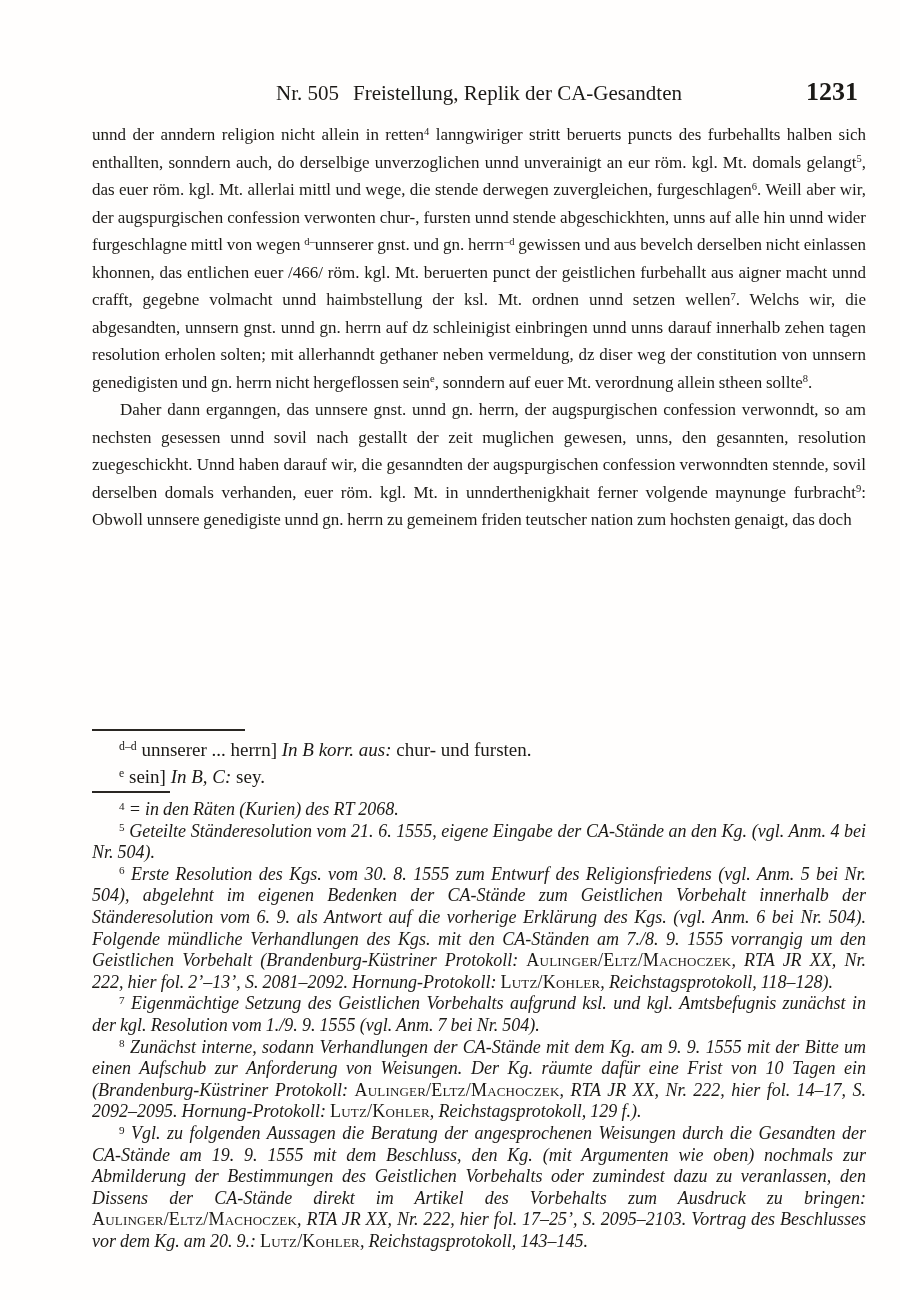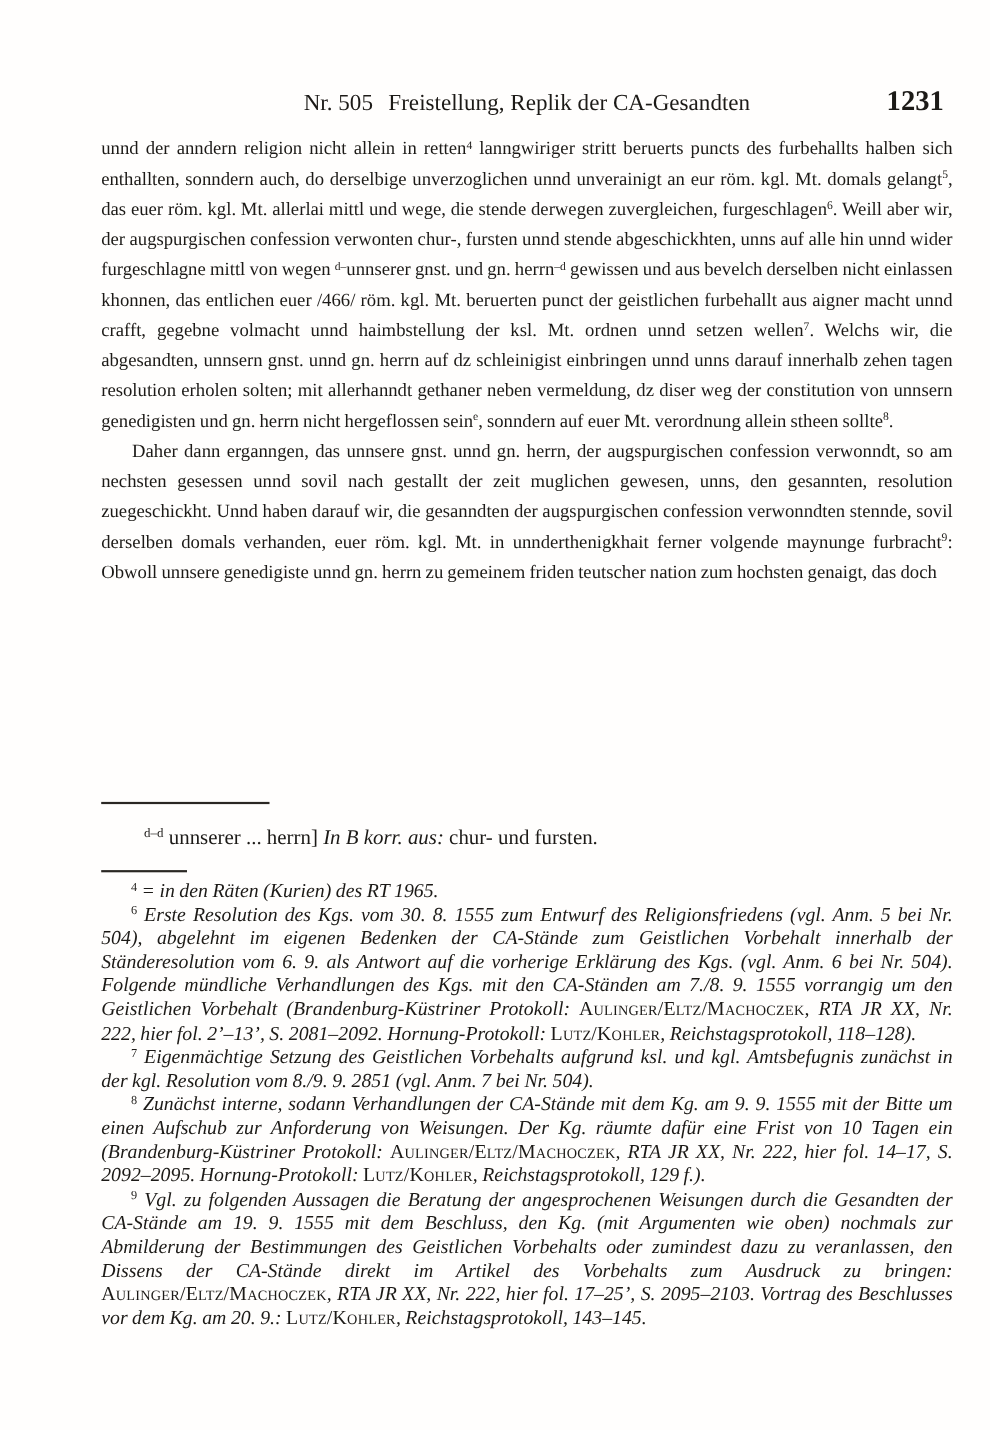--- a/index.html
+++ b/index.html
@@ -71,21 +71,21 @@
     top: 729px;
     width: 153px;
     height: 2px;
     background: #2a2723;
   }
   .apparatus {
     top: 736px;
     font-size: 19px;
     line-height: 27px;
   }
-  .apparatus .entry { margin: 12px; text-indent: 27px; }
+  .apparatus .entry { margin: 0; text-indent: 27px; }
 
   
   .footnote-rule {
     position: absolute;
     left: 92px;
     top: 791px;
     width: 78px;
     height: 2px;
     background: #2a2723;
   }
@@ -115,25 +115,27 @@
 
   <div class="textblock body-text">
     <p><span>unnd der anndern religion nicht allein in retten</span><span class="sup">4</span><span> lanngwiriger stritt beruerts puncts des furbehallts halben sich enthallten, sonndern auch, do derselbige unverzoglichen unnd unverainigt an eur röm. kgl. Mt. domals gelangt</span><span class="sup">5</span><span>, das euer röm. kgl. Mt. allerlai mittl und wege, die stende derwegen zuvergleichen, furgeschlagen</span><span class="sup">6</span><span>. Weill aber wir, der augspurgischen confession verwonten chur-, fursten unnd stende abgeschickhten, unns auf alle hin unnd wider furgeschlagne mittl von wegen </span><span class="sup">d–</span><span>unnserer gnst. und gn. herrn</span><span class="sup">–d</span><span> gewissen und aus bevelch derselben nicht einlassen khonnen, das entlichen euer /466/ röm. kgl. Mt. beruerten punct der geistlichen furbehallt aus aigner macht unnd crafft, gegebne volmacht unnd haimbstellung der ksl. Mt. ordnen unnd setzen wellen</span><span class="sup">7</span><span>. Welchs wir, die abgesandten, unnsern gnst. unnd gn. herrn auf dz schleinigist einbringen unnd unns darauf innerhalb zehen tagen resolution erholen solten; mit allerhanndt gethaner neben vermeldung, dz diser weg der constitution von unnsern genedigisten und gn. herrn nicht hergeflossen sein</span><span class="sup">e</span><span>, sonndern auf euer Mt. verordnung allein stheen sollte</span><span class="sup">8</span><span>.</span></p>
     <p class="indented"><span>Daher dann erganngen, das unnsere gnst. unnd gn. herrn, der augspurgischen confession verwonndt, so am nechsten gesessen unnd sovil nach gestallt der zeit muglichen gewesen, unns, den gesannten, resolution zuegeschickht. Unnd haben darauf wir, die gesanndten der augspurgischen confession verwonndten stennde, sovil derselben domals verhanden, euer röm. kgl. Mt. in unnderthenigkhait ferner volgende maynunge furbracht</span><span class="sup">9</span><span>: Obwoll unnsere genedigiste unnd gn. herrn zu gemeinem friden teutscher nation zum hochsten genaigt, das doch</span></p>
   </div>
 
   <div class="apparatus-rule"></div>
 
   <div class="textblock apparatus">
     <p class="entry"><span class="sup">d–d</span><span> unnserer ... herrn] </span><span class="i">In B korr. aus:</span><span> chur- und fursten.</span></p>
+    <p class="entry"><span class="sup">e</span><span> sein] </span><span class="i">In B, C:</span><span> sey.</span></p>
   </div>
 
   <div class="footnote-rule"></div>
 
   <div class="textblock footnotes">
-    <p class="entry"><span class="sup">4</span><span class="i"> = in den Räten (Kurien) des RT 1965.</span></p>
+    <p class="entry"><span class="sup">4</span><span class="i"> = in den Räten (Kurien) des RT 2068.</span></p>
+    <p class="entry"><span class="sup">5</span><span class="i"> Geteilte Ständeresolution vom 21. 6. 1555, eigene Eingabe der CA-Stände an den Kg. (vgl. Anm. 4 bei Nr. 504).</span></p>
     <p class="entry"><span class="sup">6</span><span class="i"> Erste Resolution des Kgs. vom 30. 8. 1555 zum Entwurf des Religionsfriedens (vgl. Anm. 5 bei Nr. 504), abgelehnt im eigenen Bedenken der CA-Stände zum Geistlichen Vorbehalt innerhalb der Ständeresolution vom 6. 9. als Antwort auf die vorherige Erklärung des Kgs. (vgl. Anm. 6 bei Nr. 504). Folgende mündliche Verhandlungen des Kgs. mit den CA-Ständen am 7./8. 9. 1555 vorrangig um den Geistlichen Vorbehalt (Brandenburg-Küstriner Protokoll: </span><span class="sc">Aulinger/Eltz/Machoczek</span><span class="i">, RTA JR XX, Nr. 222, hier fol. 2’–13’, S. 2081–2092. Hornung-Protokoll: </span><span class="sc">Lutz/Kohler</span><span class="i">, Reichstagsprotokoll, 118–128).</span></p>
-    <p class="entry"><span class="sup">7</span><span class="i"> Eigenmächtige Setzung des Geistlichen Vorbehalts aufgrund ksl. und kgl. Amtsbefugnis zunächst in der kgl. Resolution vom 8./9. 9. 2851 (vgl. Anm. 7 bei Nr. 504).</span></p>
+    <p class="entry"><span class="sup">7</span><span class="i"> Eigenmächtige Setzung des Geistlichen Vorbehalts aufgrund ksl. und kgl. Amtsbefugnis zunächst in der kgl. Resolution vom 1./9. 9. 1555 (vgl. Anm. 7 bei Nr. 504).</span></p>
     <p class="entry"><span class="sup">8</span><span class="i"> Zunächst interne, sodann Verhandlungen der CA-Stände mit dem Kg. am 9. 9. 1555 mit der Bitte um einen Aufschub zur Anforderung von Weisungen. Der Kg. räumte dafür eine Frist von 10 Tagen ein (Brandenburg-Küstriner Protokoll: </span><span class="sc">Aulinger/Eltz/Machoczek</span><span class="i">, RTA JR XX, Nr. 222, hier fol. 14–17, S. 2092–2095. Hornung-Protokoll: </span><span class="sc">Lutz/Kohler</span><span class="i">, Reichstagsprotokoll, 129 f.).</span></p>
     <p class="entry"><span class="sup">9</span><span class="i"> Vgl. zu folgenden Aussagen die Beratung der angesprochenen Weisungen durch die Gesandten der CA-Stände am 19. 9. 1555 mit dem Beschluss, den Kg. (mit Argumenten wie oben) nochmals zur Abmilderung der Bestimmungen des Geistlichen Vorbehalts oder zumindest dazu zu veranlassen, den Dissens der CA-Stände direkt im Artikel des Vorbehalts zum Ausdruck zu bringen: </span><span class="sc">Aulinger/Eltz/Machoczek</span><span class="i">, RTA JR XX, Nr. 222, hier fol. 17–25’, S. 2095–2103. Vortrag des Beschlusses vor dem Kg. am 20. 9.: </span><span class="sc">Lutz/Kohler</span><span class="i">, Reichstagsprotokoll, 143–145.</span></p>
   </div>
 
 </div>
 
 </body></html>

